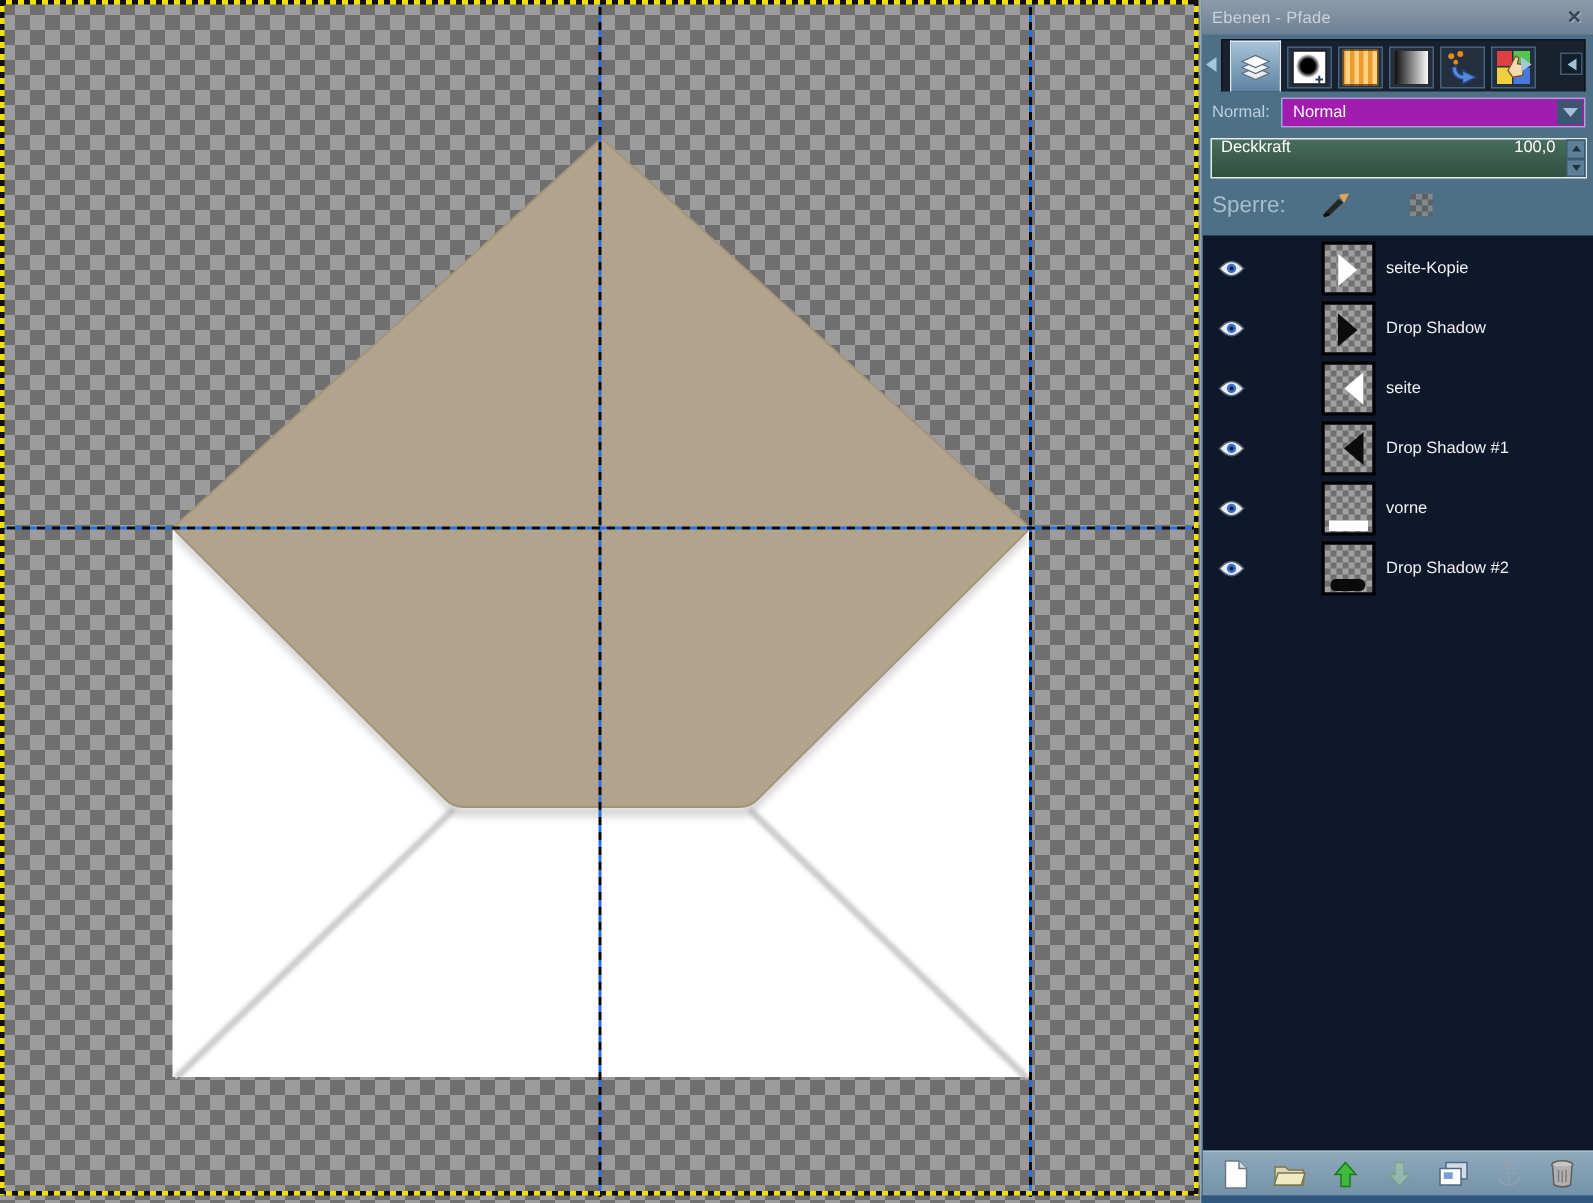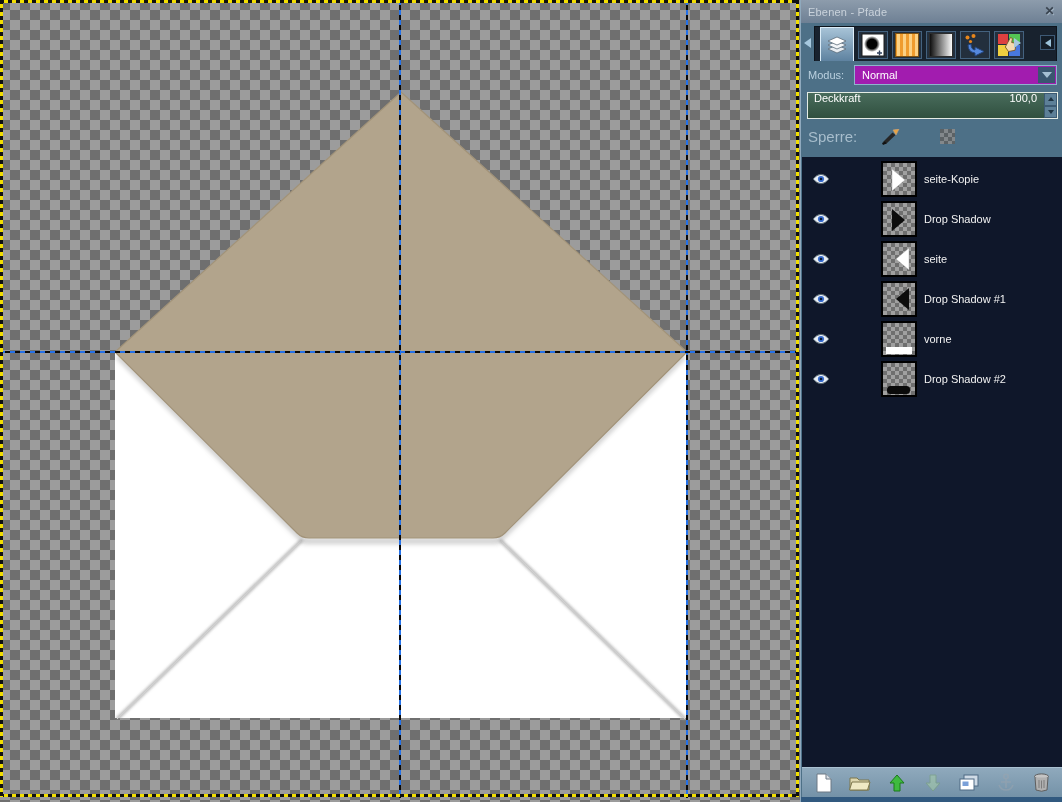--- a/index.html
+++ b/index.html
@@ -220,21 +220,21 @@
             <rect x="12" y="12" width="11" height="11" fill="#4878e0"></rect>
             <path d="M11,9 l2.5,-4.5 l2,1 l-0.8,4 l4.5,0.8 l-1.2,7 l-6.5,1.2 l-3.2,-4.5 z" fill="#f4d9b0" stroke="#7a5524" stroke-width="0.9"></path>
           </svg>
         </div>
       </div>
       <div class="scroll-right"></div>
       <div class="collapse-btn"></div>
     </div>
 
     <div class="modus-row">
-      <span class="modus-label">Modus:</span>
+      <span class="modus-label">Normal:</span>
       <div class="dropdown">
         <span>Normal</span>
         <div class="dd-arrow"></div>
       </div>
     </div>
 
     <div class="opacity-row">
       <span class="opacity-label">Deckkraft</span>
       <span>100,0</span>
       <div class="spinner">

